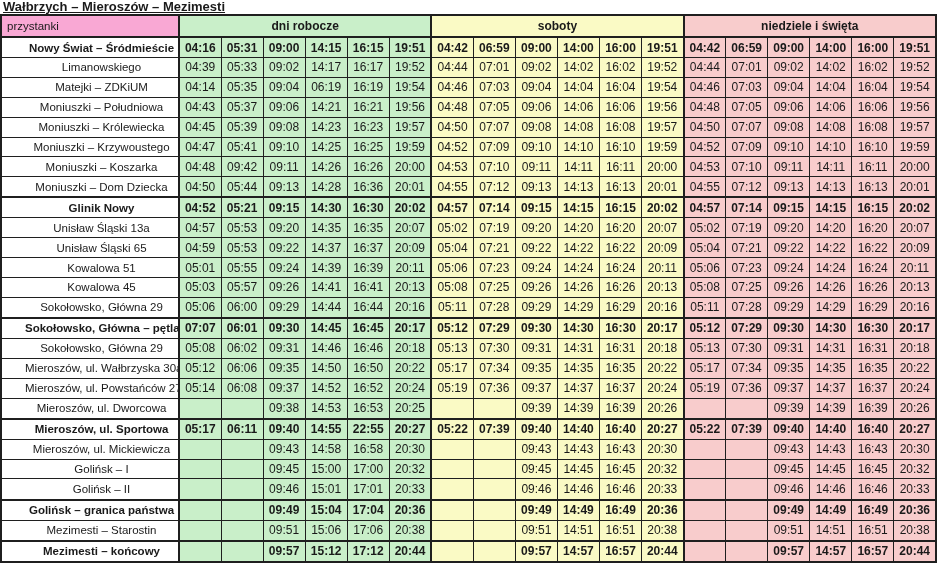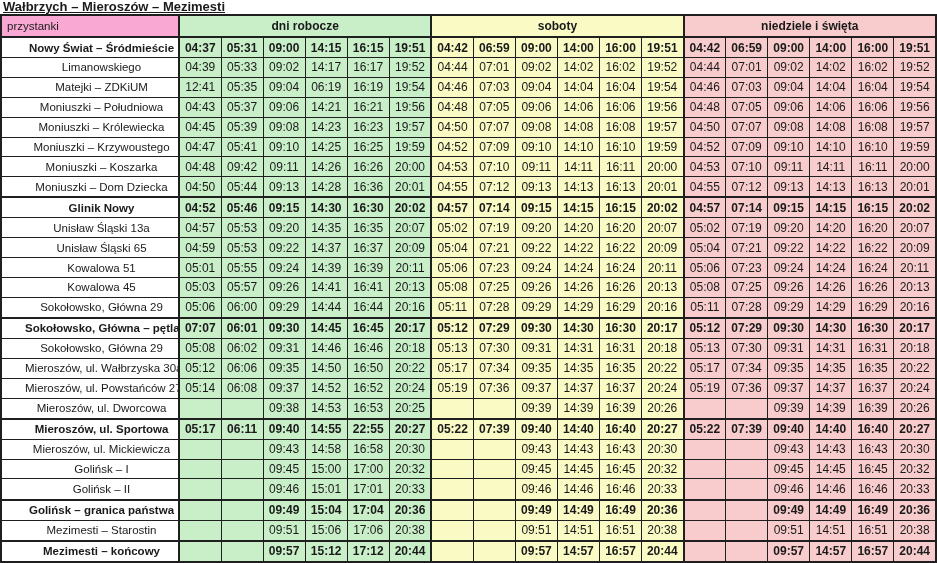--- a/index.html
+++ b/index.html
@@ -73,21 +73,21 @@
     <tr>
       <th class="stops-hdr">przystanki</th>
       <th class="grp wd group-start" colspan="6">dni robocze</th>
       <th class="grp sat group-start" colspan="6">soboty</th>
       <th class="grp sun group-start" colspan="6">niedziele i święta</th>
     </tr>
   </thead>
   <tbody>
       <tr class="major">
         <td class="stop">Nowy Świat – Śródmieście</td>
-        <td class="time wd group-start">04:37</td>
+        <td class="time wd group-start">04:16</td>
         <td class="time wd">05:31</td>
         <td class="time wd">09:00</td>
         <td class="time wd">14:15</td>
         <td class="time wd">16:15</td>
         <td class="time wd">19:51</td>
         <td class="time sat group-start">04:42</td>
         <td class="time sat">06:59</td>
         <td class="time sat">09:00</td>
         <td class="time sat">14:00</td>
         <td class="time sat">16:00</td>
@@ -115,21 +115,21 @@
         <td class="time sat">19:52</td>
         <td class="time sun group-start">04:44</td>
         <td class="time sun">07:01</td>
         <td class="time sun">09:02</td>
         <td class="time sun">14:02</td>
         <td class="time sun">16:02</td>
         <td class="time sun">19:52</td>
       </tr>
       <tr>
         <td class="stop">Matejki – ZDKiUM</td>
-        <td class="time wd group-start">12:41</td>
+        <td class="time wd group-start">04:14</td>
         <td class="time wd">05:35</td>
         <td class="time wd">09:04</td>
         <td class="time wd">06:19</td>
         <td class="time wd">16:19</td>
         <td class="time wd">19:54</td>
         <td class="time sat group-start">04:46</td>
         <td class="time sat">07:03</td>
         <td class="time sat">09:04</td>
         <td class="time sat">14:04</td>
         <td class="time sat">16:04</td>
@@ -242,21 +242,21 @@
         <td class="time sun group-start">04:55</td>
         <td class="time sun">07:12</td>
         <td class="time sun">09:13</td>
         <td class="time sun">14:13</td>
         <td class="time sun">16:13</td>
         <td class="time sun">20:01</td>
       </tr>
       <tr class="major">
         <td class="stop">Glinik Nowy</td>
         <td class="time wd group-start">04:52</td>
-        <td class="time wd">05:46</td>
+        <td class="time wd">05:21</td>
         <td class="time wd">09:15</td>
         <td class="time wd">14:30</td>
         <td class="time wd">16:30</td>
         <td class="time wd">20:02</td>
         <td class="time sat group-start">04:57</td>
         <td class="time sat">07:14</td>
         <td class="time sat">09:15</td>
         <td class="time sat">14:15</td>
         <td class="time sat">16:15</td>
         <td class="time sat">20:02</td>

